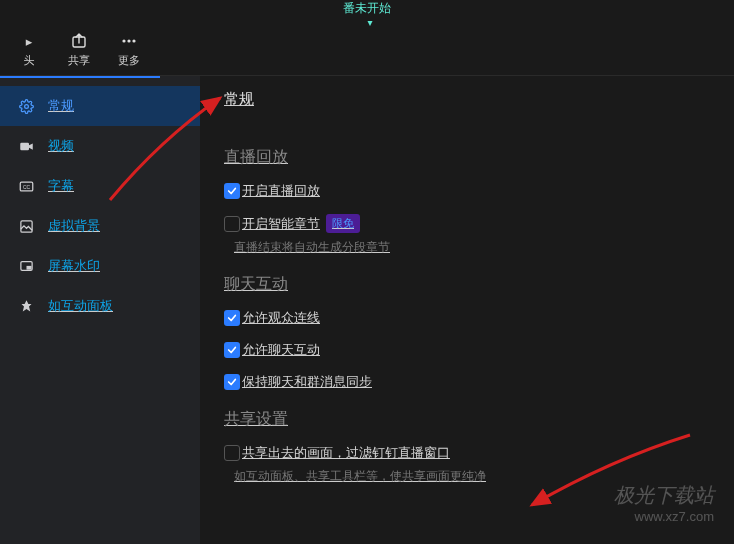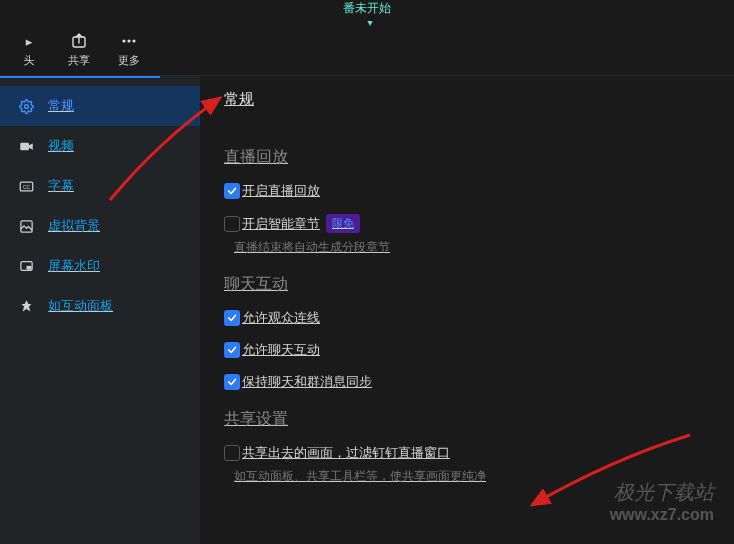--- a/index.html
+++ b/index.html
@@ -142,21 +142,21 @@
 
 .watermark {
   position: absolute;
   right: 20px;
   bottom: 20px;
   text-align: right;
   opacity: 0.25;
   pointer-events: none;
 }
 .watermark .big { font-size: 20px; font-style: italic; color:#fff; font-weight:400; }
-.watermark .small { font-size: 16px; color:#fff;font-weight:bold; }
+.watermark .small { font-size: 13px; color:#fff; }
 
 
 .arrow { position:absolute; pointer-events:none; }
 .arrow svg { overflow:visible; }
 </style>
 </head>
 <body>
 
 <div class="top-bar">
   <span class="title">番未开始</span>

